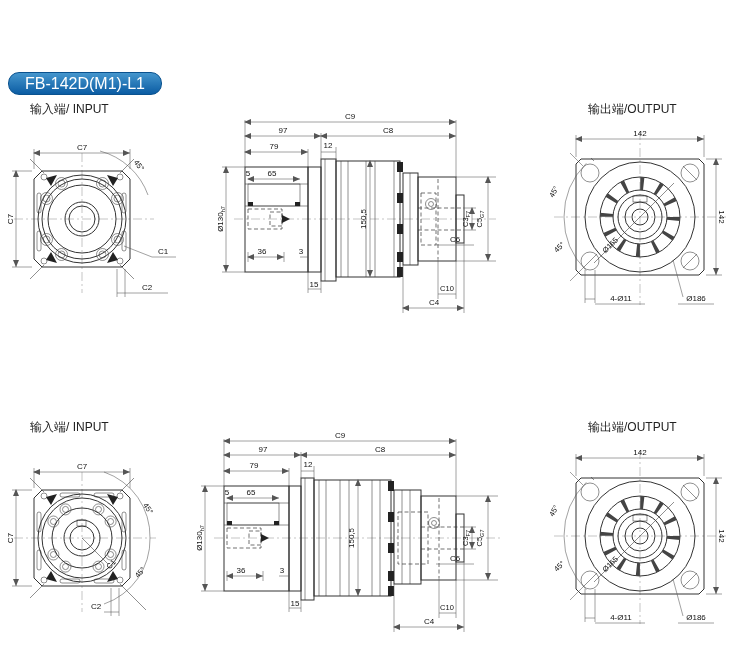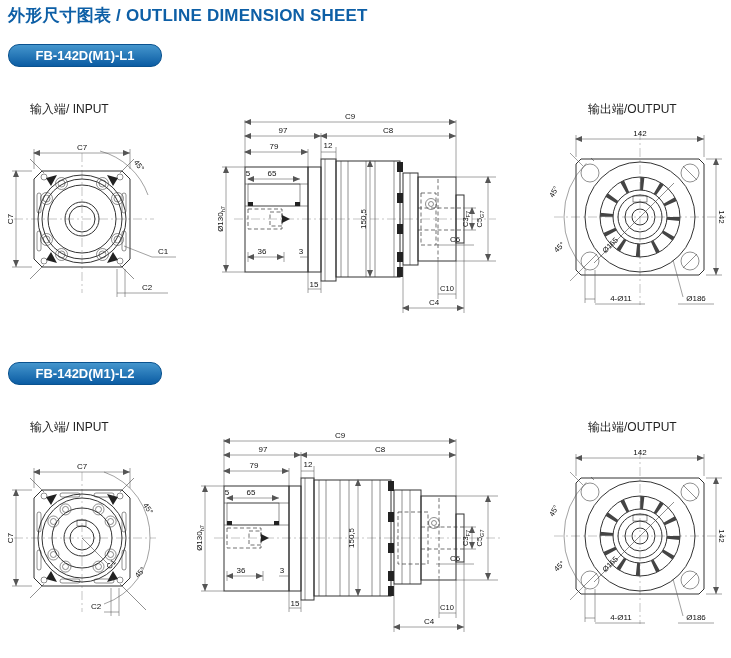--- a/index.html
+++ b/index.html
@@ -2,21 +2,21 @@
 <html><head>
 <meta charset="utf-8">
 <style>
   html,body{margin:0;padding:0;background:#fff;}
   .stage{position:relative;width:731px;height:658px;background:#ffffff;overflow:hidden;
          font-family:"Liberation Sans","DejaVu Sans",sans-serif;}
   .title{position:absolute;left:8px;top:4px;font-size:17px;font-weight:bold;color:#0d5fa6;
          letter-spacing:.2px;white-space:nowrap;}
   .badge{position:absolute;left:8px;width:152px;height:21px;border-radius:11px;
          background:linear-gradient(#4596cd,#0b5ca3);border:1px solid #0a528f;
-         color:#fff;font-size:13px;font-weight:bold;display:flex;align-items:center;justify-content:center;}
+         color:#fff;font-size:16px;font-weight:normal;display:flex;align-items:center;justify-content:center;margin-top:28px;}
   #badge1{top:44px}
   #badge2{top:362px}
   .io{position:absolute;font-size:12px;color:#222;white-space:nowrap;margin-top:13px;}
   #in-label1{left:30px;top:88px}
   #out-label1{left:588px;top:88px}
   #in-label2{left:30px;top:406px}
   #out-label2{left:588px;top:406px}
   svg{position:absolute;}
   #in1{left:0;top:107px}   #side1{left:204px;top:107px} #out1{left:542px;top:107px}
   #in2{left:0;top:426px}   #side2{left:188px;top:426px} #out2{left:542px;top:426px}
@@ -28,21 +28,20 @@
   .blk{fill:#222;stroke:none}
   svg text{font-family:"Liberation Sans","DejaVu Sans",sans-serif;font-size:8px;fill:#111;}
   text.sm{font-size:7.5px}
   tspan.sub{font-size:5.5px}
 </style>
 </head>
 <body>
 
 <div class="stage">
 
-  <div class="title">外形尺寸图表 / OUTLINE DIMENSION SHEET</div>
 
   <div class="badge" id="badge1">FB-142D(M1)-L1</div>
 
   <div class="io" id="in-label1">输入端/ INPUT</div>
   <div class="io" id="out-label1">输出端/OUTPUT</div>
 
   <svg id="in1" width="195" height="235" viewBox="0 0 195 235">
     <defs>
       <marker id="E1" markerWidth="8" markerHeight="6" refX="7" refY="3" orient="auto" markerUnits="userSpaceOnUse">
           <path d="M0,0L7,3L0,6Z" fill="#555"></path>
@@ -287,21 +286,20 @@
     </g>
     <text x="98" y="29" text-anchor="middle">142</text>
     <text x="177" y="110" text-anchor="middle" transform="rotate(90 177 110)">142</text>
     <text class="sm" x="14" y="86" text-anchor="middle" transform="rotate(-60 14 86)">45°</text>
     <text class="sm" x="19" y="142" text-anchor="middle" transform="rotate(-45 19 142)">45°</text>
     <text class="sm" x="70" y="140" text-anchor="middle" transform="rotate(-45 70 140)">Ø165</text>
     <text x="79" y="194" text-anchor="middle">4-Ø11</text>
     <text x="154" y="194" text-anchor="middle">Ø186</text>
   </svg>
 
-  <div class="badge" id="badge2">FB-142D(M1)-L2</div>
 
   <div class="io" id="in-label2">输入端/ INPUT</div>
   <div class="io" id="out-label2">输出端/OUTPUT</div>
 
   <svg id="in2" width="195" height="232" viewBox="0 0 195 232">
     <defs>
       <marker id="E4" markerWidth="8" markerHeight="6" refX="7" refY="3" orient="auto" markerUnits="userSpaceOnUse">
           <path d="M0,0L7,3L0,6Z" fill="#555"></path>
         </marker>
       <marker id="S4" markerWidth="8" markerHeight="6" refX="1" refY="3" orient="auto" markerUnits="userSpaceOnUse">

